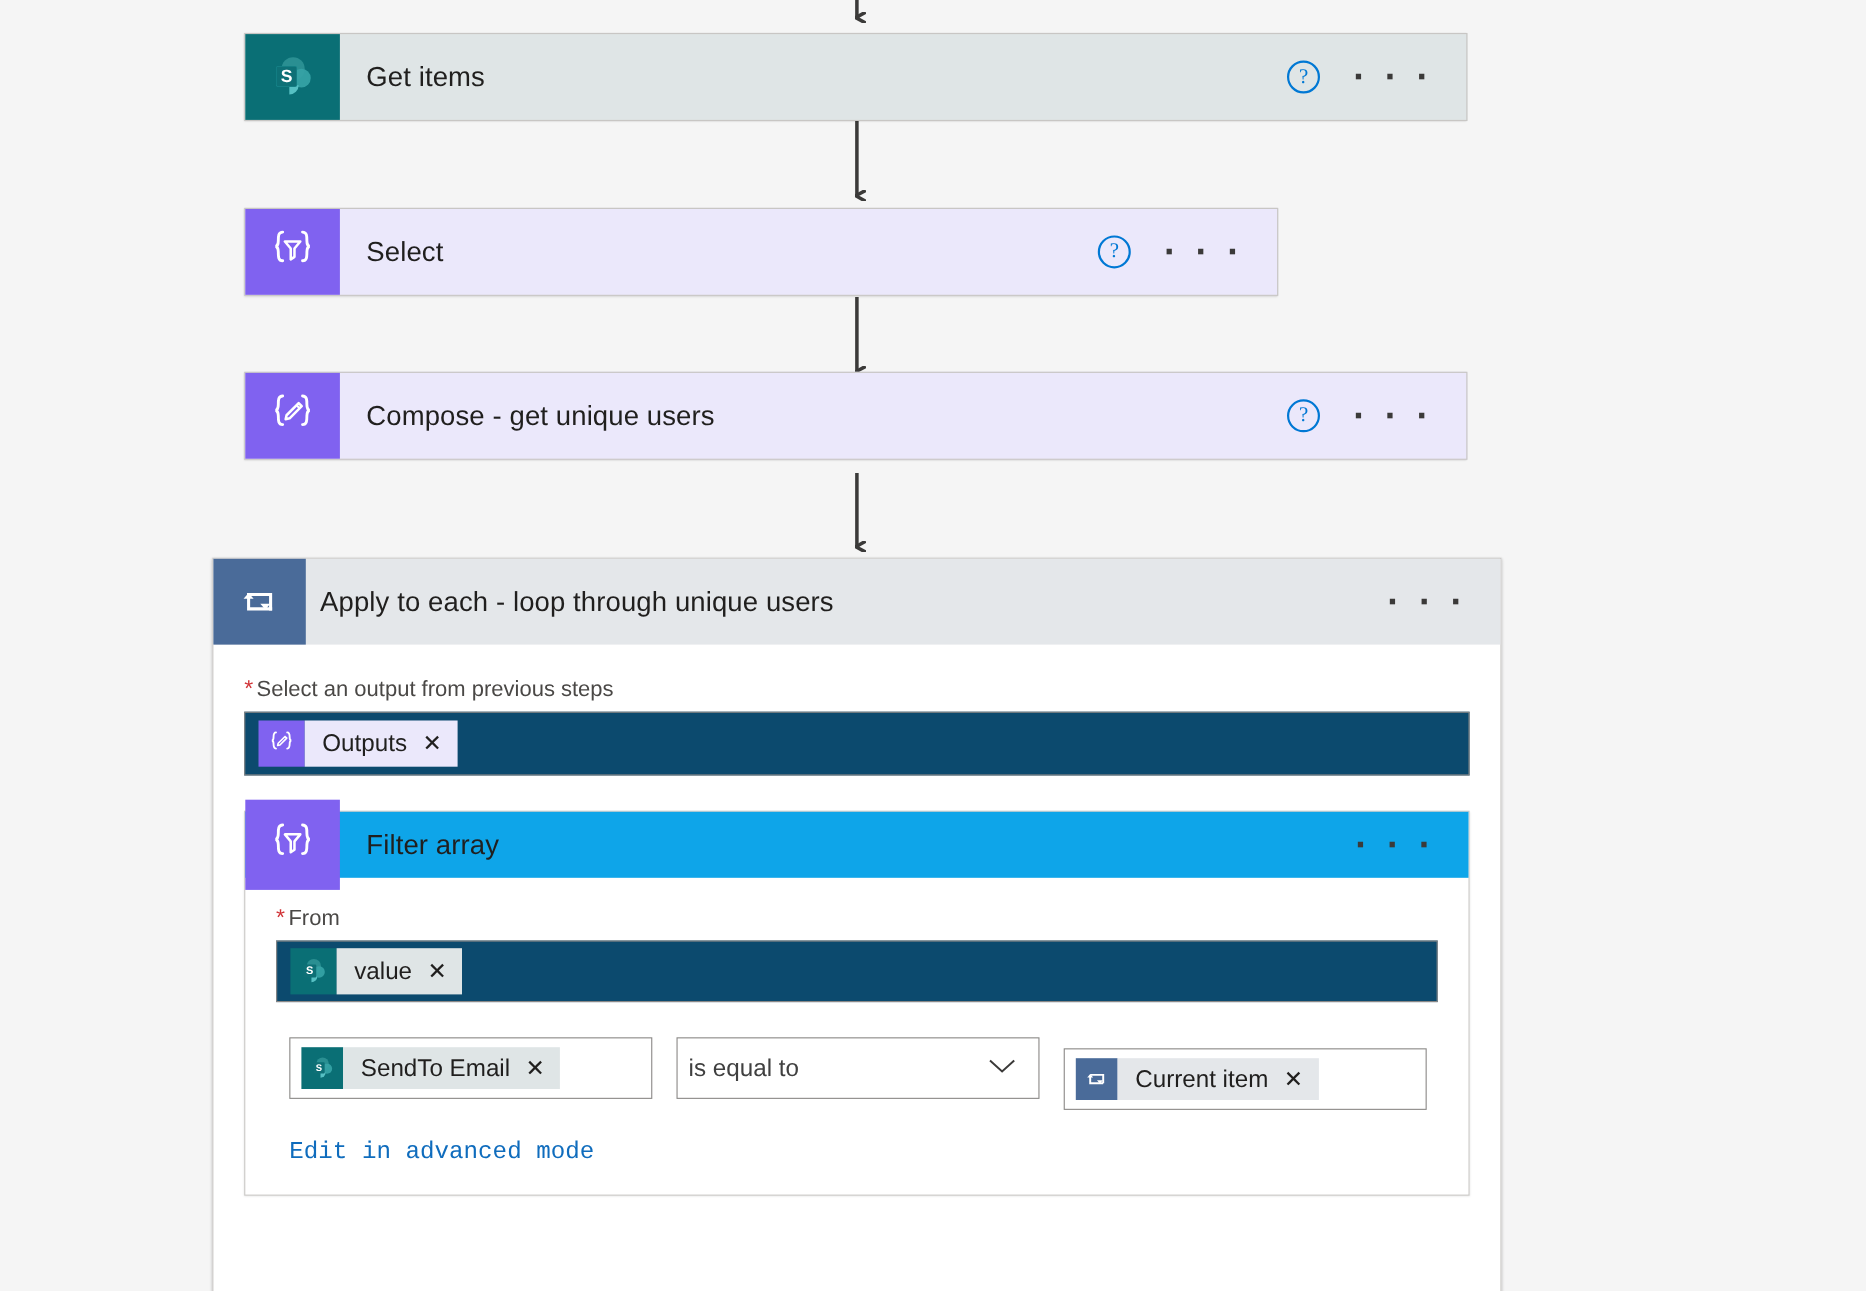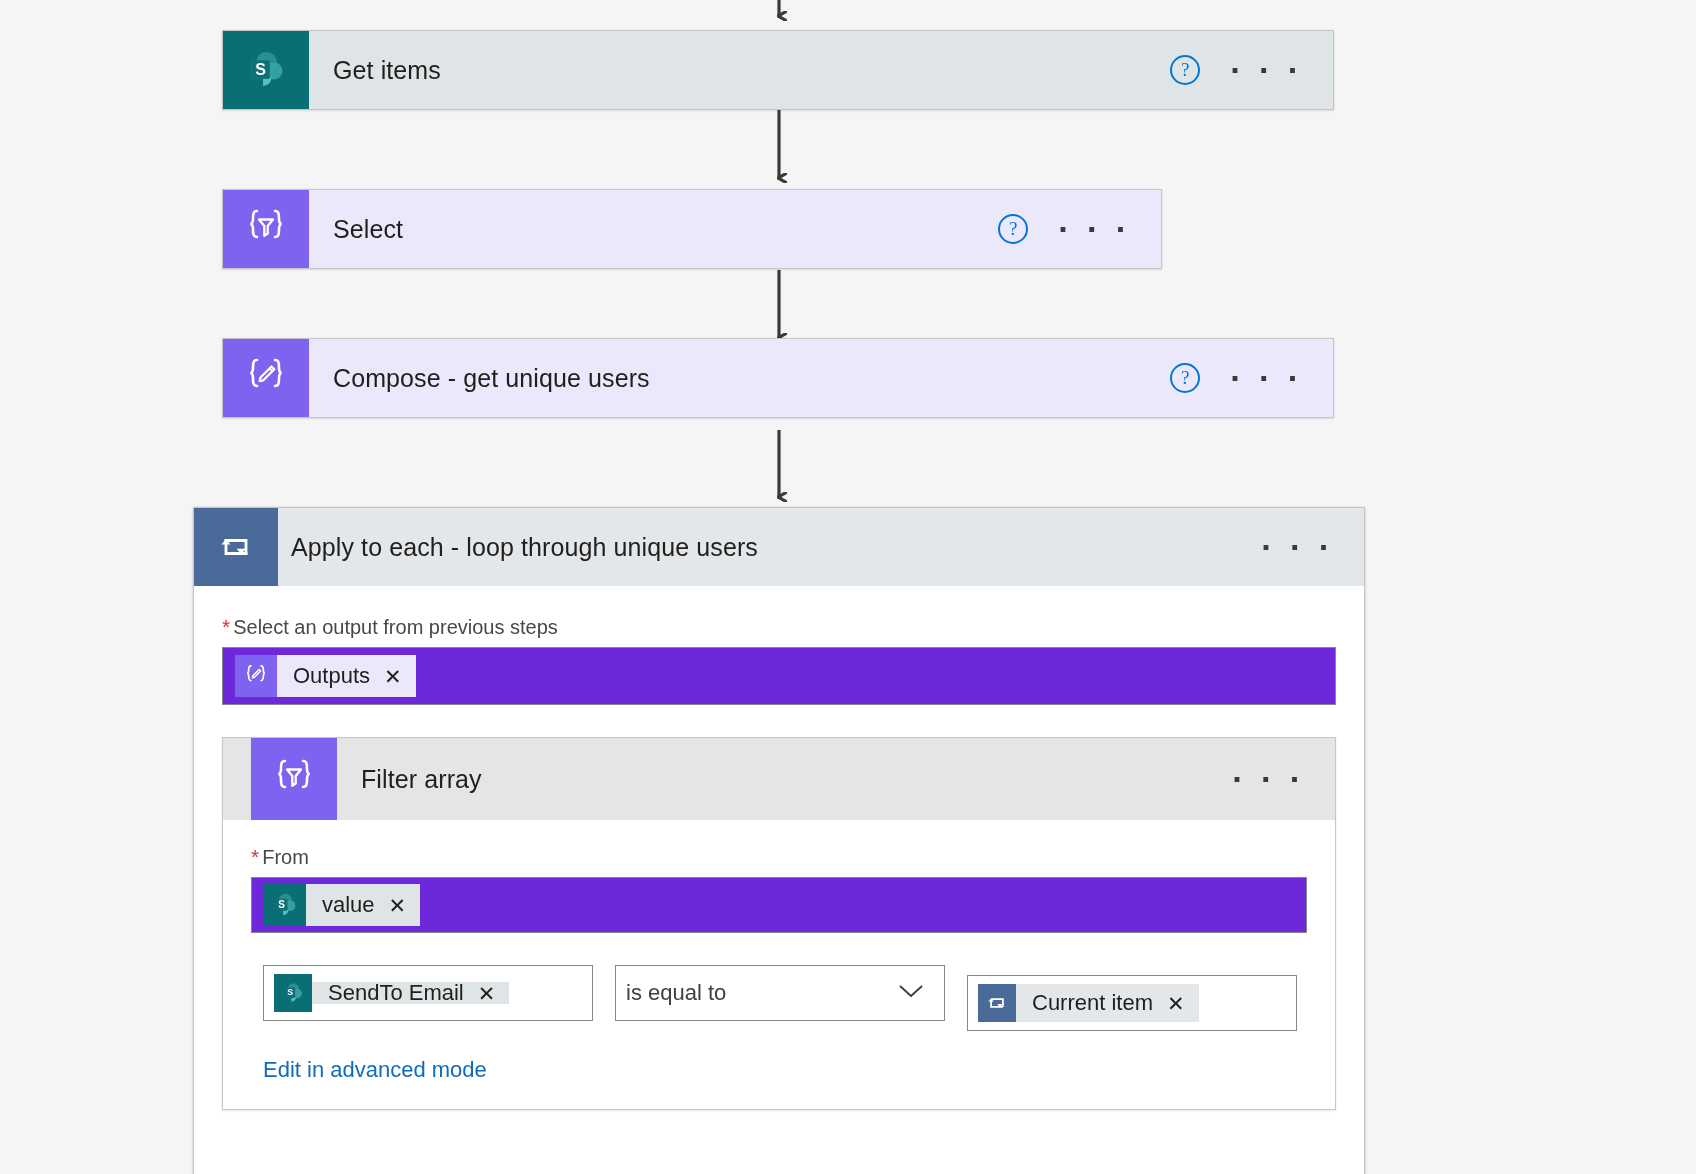--- a/index.html
+++ b/index.html
@@ -112,21 +112,21 @@
     color: #4a4846;
     margin: 30px 0 8px 0;
     display: flex;
     align-items: baseline;
     gap: 3px;
   }
   .req-star { color: #d13438; font-size: 21px; line-height: 1; }
 
   .input-box {
     border: 1px solid #8a8886;
-    background: #6d28d9;
+    background: #0c4a6e;
     height: 58px;
     display: flex;
     align-items: center;
     padding: 0 12px;
   }
 
   
   .token {
     display: inline-flex;
     align-items: center;
@@ -158,23 +158,22 @@
 
   
   .nested-card {
     border: 1px solid #c8c6c4;
     background: #fff;
     box-shadow: 0 1px 2px rgba(0,0,0,0.10);
     margin-top: 32px;
   }
   .nested-head {
     display: flex; align-items: center;
-    height: 82px;
-    background: #e5e5e5;
-    padding-left: 28px;
+    height: 60px;
+    background: #0ea5e9;
   }
   .nested-body { padding: 0 28px 26px 28px; }
 
   
   .cond-row {
     display: flex;
     align-items: center;
     gap: 22px;
     margin-top: 22px;
   }
@@ -191,20 +190,21 @@
   .cond-right { width: 330px; margin-top: 20px; }
   .cond-mid-text { font-size: 22px; color: #404040; text-align: center; }
   .chevron { color: #3b3a39; }
 
   .adv-link {
     margin-top: 26px;
     font-size: 22px;
     color: #0f6cbd;
     cursor: pointer;
     display: inline-block;
+    font-family: Liberation Mono, monospace;
   }
 </style>
 </head>
 <body>
 
 <div class="canvas">
 
   <svg class="connector" width="1696" height="1174">
     <defs>
       <marker id="arw" markerWidth="10" markerHeight="10" refX="5" refY="8" orient="auto" markerUnits="userSpaceOnUse">
@@ -367,21 +367,21 @@
               <div class="token">
                 <div class="token-icon" style="background:#0a6f75; width:38px; min-width:38px; height:38px;">
                   <svg width="26" height="26" viewBox="0 0 48 48">
                     <circle cx="24.5" cy="16.5" r="10.5" fill="#2a8f92"></circle>
                     <circle cx="32" cy="25" r="8.5" fill="#36a3a6" opacity="0.92"></circle>
                     <path d="M29.5 31.5a8.5 8.5 0 0 1-8.5 8.5v-8.5z" fill="#56c0c3"></path>
                     <rect x="9" y="14" width="19" height="19" rx="1.6" fill="#0e7076"></rect>
                     <text x="18.5" y="28.5" font-family="Liberation Sans, sans-serif" font-size="16" font-weight="700" fill="#ffffff" text-anchor="middle">S</text>
                   </svg>
                 </div>
-                <div class="token-body sp" style="height:22px;justify-content:center;">
+                <div class="token-body sp" style="height:38px;justify-content:center;">
                   <span>SendTo Email</span>
                   <span class="token-x">✕</span>
                 </div>
               </div>
             </div>
 
             <div class="cond-cell cond-mid">
               <span class="cond-mid-text">is equal to</span>
               <span class="chevron">
                 <svg width="26" height="16" viewBox="0 0 26 16">

